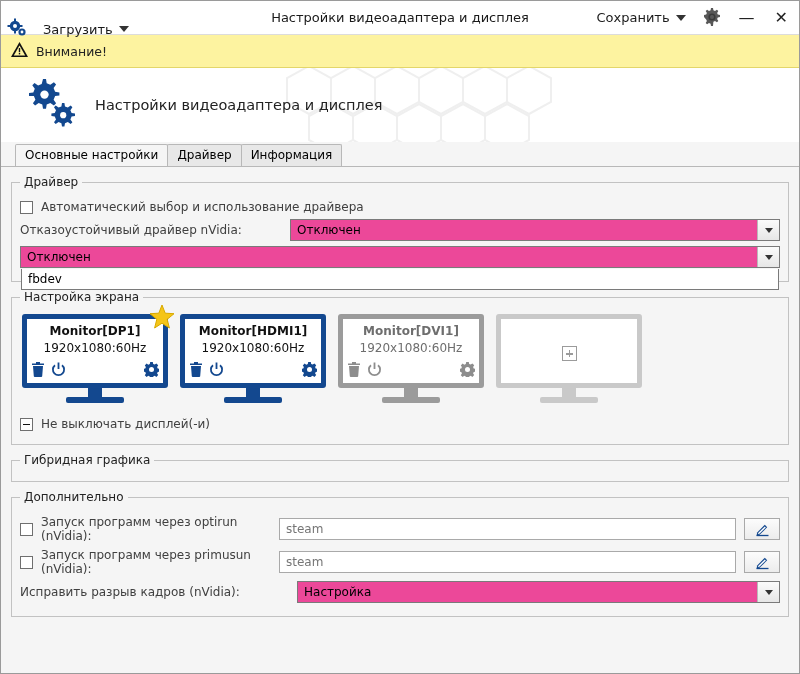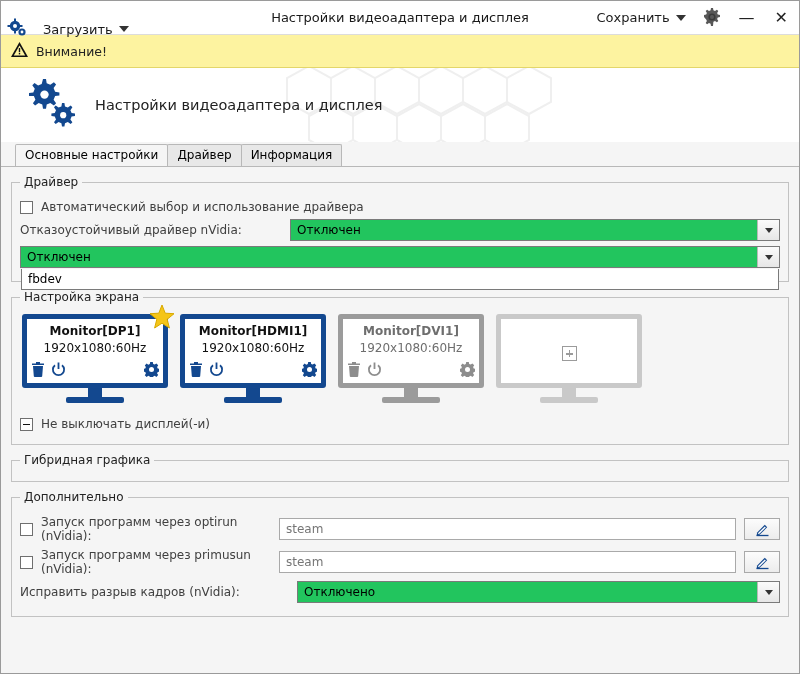--- a/index.html
+++ b/index.html
@@ -112,21 +112,21 @@
     width: 4px; height: 8px; border: solid #111; border-width: 0 2px 2px 0;
     transform: rotate(42deg);
   }
   .cb.minus::after {
     content: ""; position: absolute; left: 2px; top: 5px;
     width: 7px; height: 0; border-top: 1.6px solid #111;
   }
 
   
   .combo {
-    flex: 1 1 auto; height: 22px; border: 1px solid #7a7a7a; background: #22c55e;
+    flex: 1 1 auto; height: 22px; border: 1px solid #7a7a7a; background: #ec4899;
     display: flex; align-items: center; position: relative;
   }
   .combo .val { padding-left: 6px; font-size: 12px; flex: 1 1 auto; }
   .combo .arrowbox {
     width: 22px; height: 100%; border-left: 1px solid #b9b9b9;
     background: linear-gradient(#fbfbfb,#e6e6e6);
     display: flex; align-items: center; justify-content: center;
   }
   .dncaret { width: 0; height: 0; border-left: 4px solid transparent;
              border-right: 4px solid transparent; border-top: 5px solid #333; }
@@ -458,21 +458,21 @@
             <path fill="none" stroke="#13488f" stroke-width="1.3" d="M1.5 13.5h12"></path>
             <path fill="#13488f" d="M2.2 10.4L9.8 2.8l2.4 2.4-7.6 7.6-3 .6z"></path>
             <path fill="#fff" d="M3.4 10.8l6.4-6.4 1 1-6.4 6.4-1.4.4z"></path>
           </svg>
         </span>
       </div>
 
       <div class="row">
         <span class="lbl" style="width:269px;flex:0 0 269px;">Исправить разрыв кадров (nVidia):</span>
         <div class="combo">
-          <span class="val">Отключено</span>
+          <span class="val">Настройка</span>
           <span class="arrowbox">
               <i class="dncaret"></i>
             </span>
         </div>
       </div>
     </fieldset>
 
   </div>
 </div>
 

